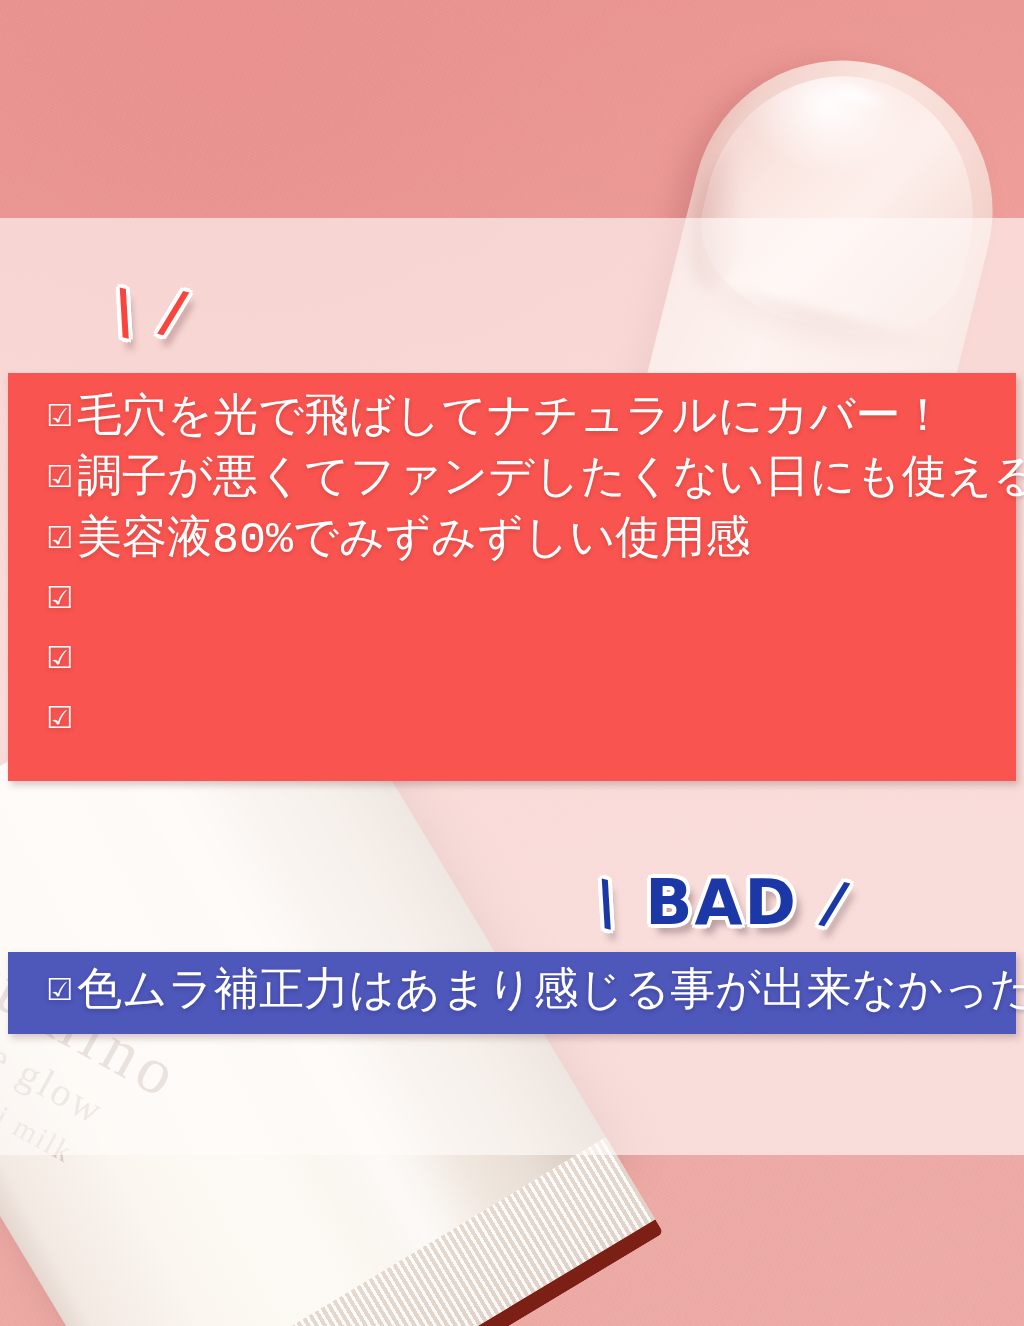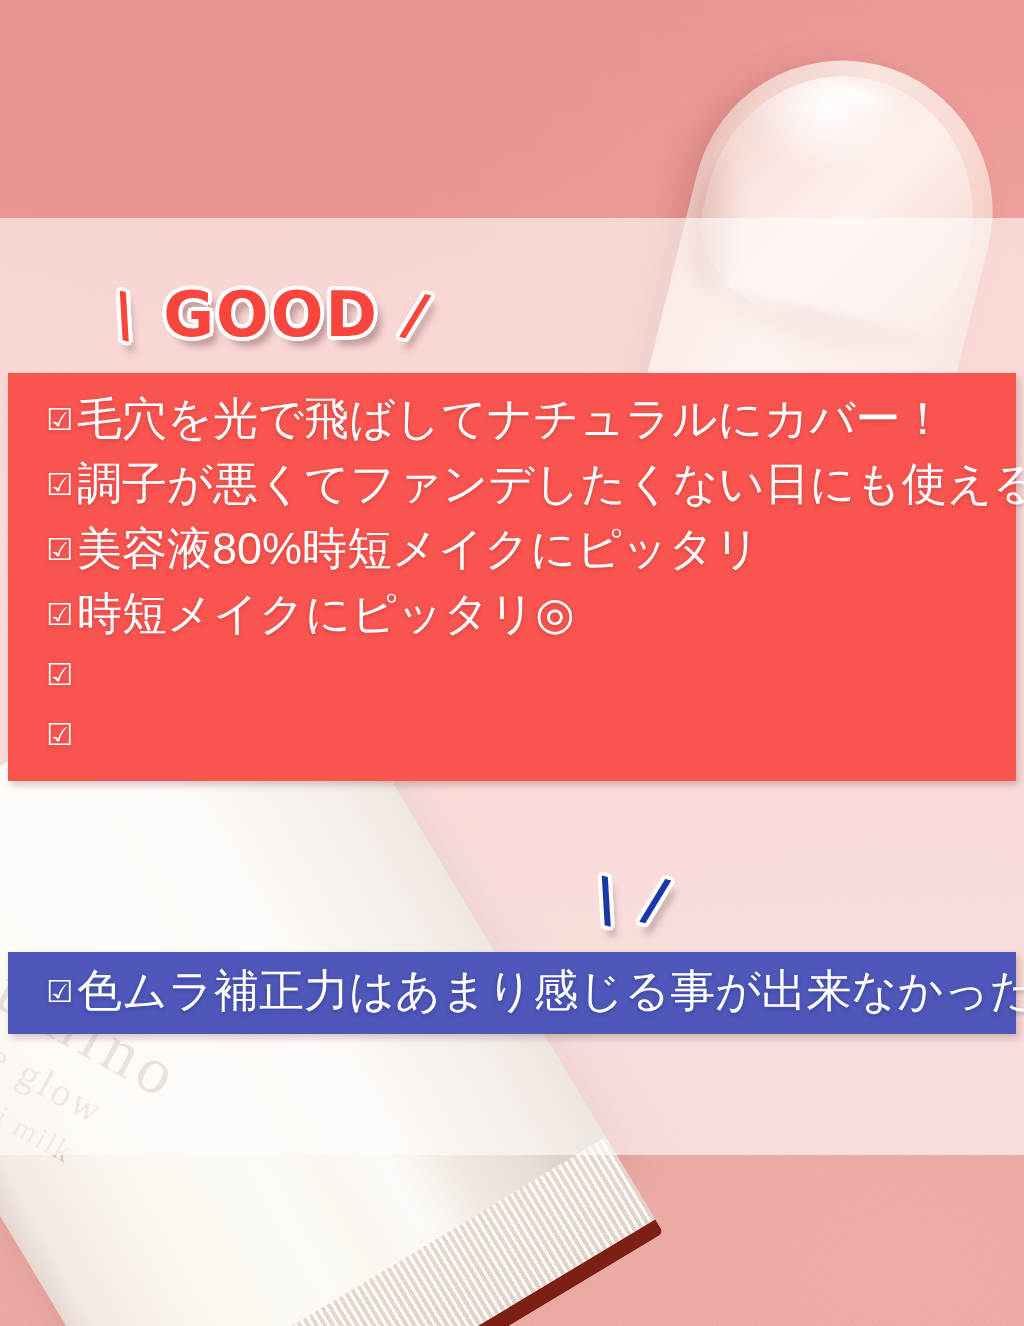--- a/index.html
+++ b/index.html
@@ -272,21 +272,21 @@
     font-size: 45px;
     line-height: 56px;
     text-shadow: 0 2px 4px rgba(26,30,90,.30);
   }
   .check-line .box {
     font-size: 30px;
     margin-right: 4px;
     position: relative;
     top: -4px;
   }
-  .check-line .txt { display: inline-block; }
+  .check-line .txt { display: inline-block; font-family: Liberation Mono, monospace; }
 </style>
 </head>
 <body>
 
 <div id="canvas">
 
   <div class="bg-base"></div>
   <div class="bg-grain"></div>
 
   <div class="finger">
@@ -302,58 +302,57 @@
     <div class="tube-crimp"></div>
     <div class="tube-brand">urumino</div>
     <div class="tube-sub1">pure glow</div>
     <div class="tube-sub2">oshiroi milk</div>
   </div>
 
   <div class="white-veil"></div>
 
   <div class="headline good">
     <span class="slash l">\</span>
-    <span>GOOD</span>
     <span class="slash r">/</span>
   </div>
 
   <div class="panel good-panel">
 
     <div class="check-line">
       <span class="box">☑</span>
       <span class="txt">毛穴を光で飛ばしてナチュラルにカバー！</span>
     </div>
 
     <div class="check-line">
       <span class="box">☑</span>
       <span class="txt">調子が悪くてファンデしたくない日にも使える</span>
     </div>
 
     <div class="check-line">
       <span class="box">☑</span>
-      <span class="txt">美容液80%時短メイクにピッタリ</span>
-    </div>
-
-    <div class="check-line">
-      <span class="box">☑</span>
-      <span class="txt">時短メイクにピッタリ◎</span>
+      <span class="txt">美容液80%でみずみずしい使用感</span>
+    </div>
+
+    <div class="check-line">
+      <span class="box">☑</span>
     </div>
 
     <div class="check-line">
       <span class="box">☑</span>
     </div>
 
     <div class="check-line">
       <span class="box">☑</span>
     </div>
 
   </div>
 
   <div class="headline bad">
     <span class="slash l">\</span>
+    <span>BAD</span>
     <span class="slash r">/</span>
   </div>
 
   <div class="panel bad-panel">
     <div class="check-line">
       <span class="box">☑</span>
       <span class="txt">色ムラ補正力はあまり感じる事が出来なかった</span>
     </div>
   </div>
 

